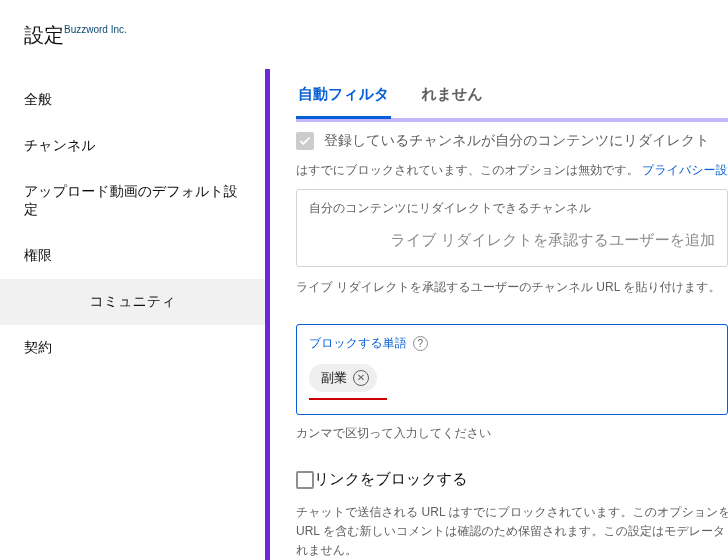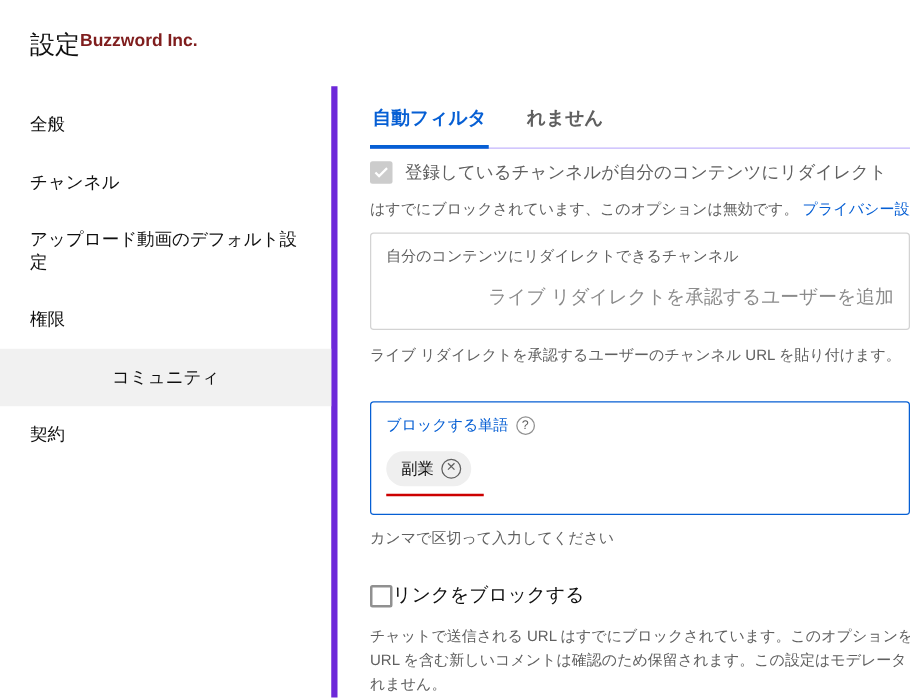--- a/index.html
+++ b/index.html
@@ -12,21 +12,21 @@
     overflow: hidden;
     background: #fff;
     position: relative;
   }
   .header {
     display: flex;
     align-items: flex-start;
     padding: 22px 10px 0 24px;
   }
   .header-title { font-size: 20px; font-weight: 500; }
-  .brand { color: #7f1d1d; font-size: 14px; font-weight: 700; padding-top: 2px; }
+  .brand { color: #0c4a6e; font-size: 10px; font-weight: 400; padding-top: 2px; }
   .layout { display: flex; margin-top: 20px; }
   .sidebar {
     width: 270px;
     border-right: 5px solid #6d28d9;
     padding-top: 8px;
     flex-shrink: 0;
   }
   .side-item {
     padding: 14px 24px;
     font-size: 14px;
@@ -35,21 +35,21 @@
   }
   .side-item.active { background: #f1f1f1; text-align: center; }
   .main {
     flex: 1;
     padding: 8px 0 0 26px;
     overflow: hidden;
   }
   .tabs {
     display: flex;
     gap: 28px;
-    border-bottom: 1px solid #c4b5fd;
+    border-bottom: 4px solid #c4b5fd;
     padding-bottom: 0;
     margin-bottom: 10px;
   }
   .tab {
     font-size: 15px;
     font-weight: 600;
     color: #606060;
     padding: 8px 2px 12px 2px;
     cursor: pointer;
   }

